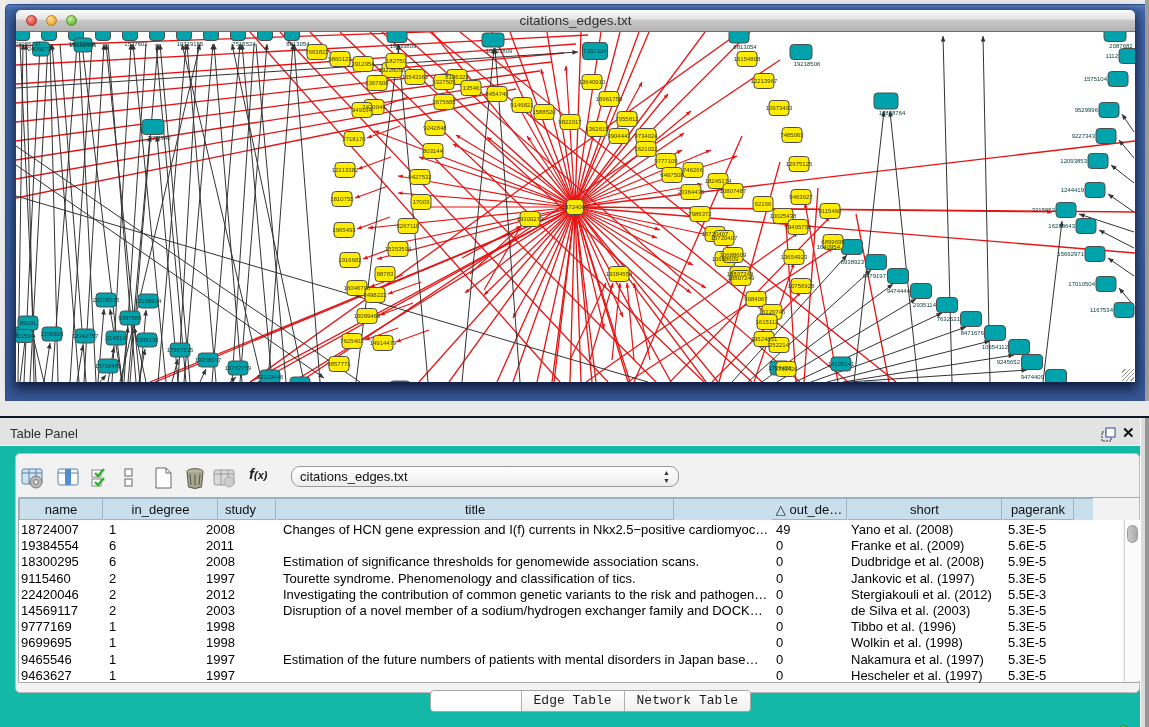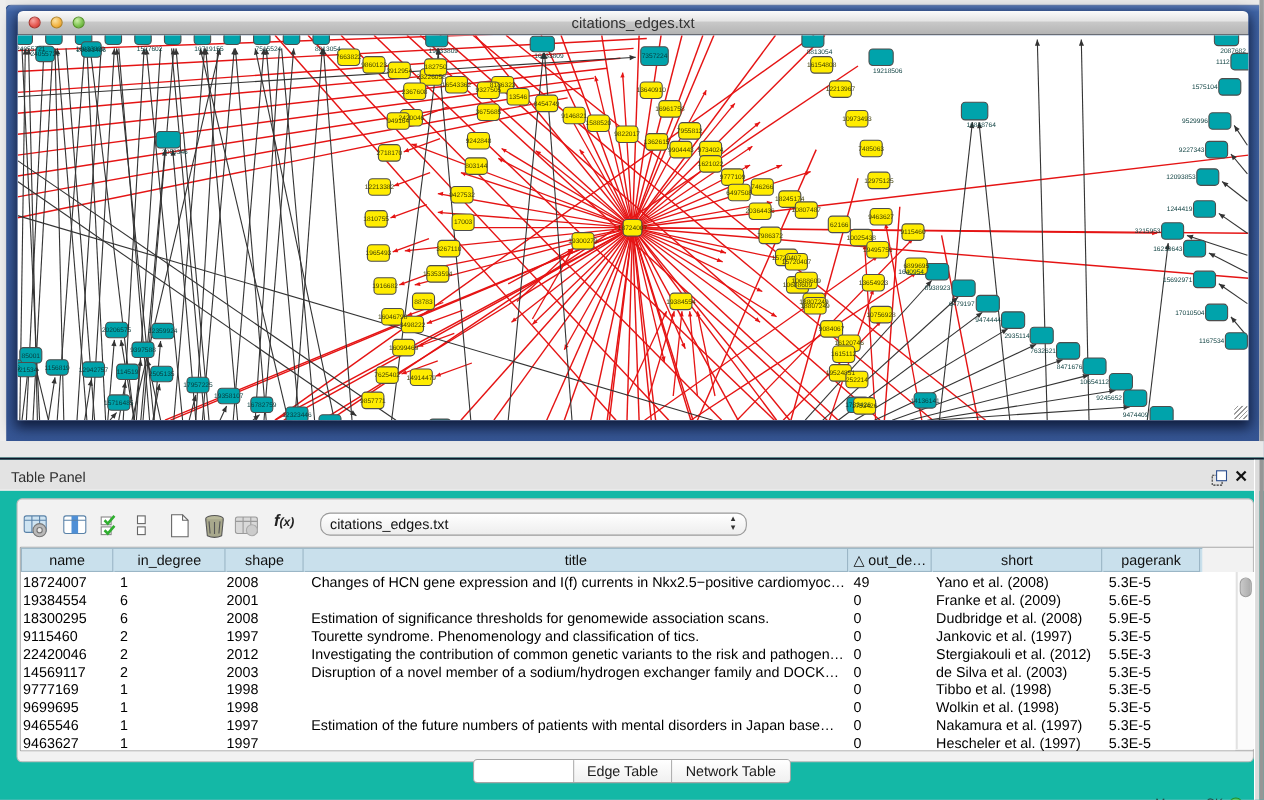--- a/index.html
+++ b/index.html
@@ -24,21 +24,21 @@
 .hc{position:absolute;top:0;height:21px;border-right:1px solid #9bb6c6;border-bottom:1px solid #9bb6c6;font-size:13px;color:#101010;text-align:center;line-height:21px;}
 #tbody{position:absolute;left:3px;top:66px;width:1104px;height:162px;background:#fff;}
 .trow{position:absolute;left:0;width:1104px;height:17px;font-size:13px;color:#000;}
 .trow span{position:absolute;top:1px;white-space:nowrap;}
 #tborder{position:absolute;left:2px;top:43px;width:1123px;height:186px;border:1px solid #a9a9a9;border-radius:1px;}
 #sbar{position:absolute;left:1108px;top:66px;width:16px;height:161px;background:#fbfbfb;border-left:1px solid #d5d5d5;}
 #sthumb{position:absolute;left:2px;top:5px;width:11px;height:18px;background:linear-gradient(90deg,#c9c9c9,#ababab);border-radius:6px;border:1px solid #9b9b9b;}
 #tabs{position:absolute;left:430px;top:272px;height:22px;border:1px solid #a6a6a6;border-radius:4px;background:#fff;display:flex;overflow:hidden;}
 .tab{font-size:13px;line-height:20px;padding:0 12px;color:#1a1a1a;background:linear-gradient(180deg,#fff,#f0f0f0);}
 .tab.sel{background:linear-gradient(180deg,#9b9b9b,#8a8a8a);color:#f5f5f5;margin-top:24px;}
-.tab+.tab{border-left:1px solid #b0b0b0;}
+.tab+.tab{border-left:1px solid #b0b0b0;font-family:Liberation Mono, monospace;}
 #mem{position:absolute;left:972px;top:307px;width:140px;text-align:right;font-size:11px;color:#2a2a2a;}
 #memdot{position:absolute;left:1117px;top:307px;width:13px;height:13px;border-radius:50%;background:radial-gradient(circle at 35% 30%,#7fdd66,#2eb81e);border:1px solid #2a8c1c;}
 #rstrip-bot{position:absolute;left:1140px;top:0px;width:5px;height:326px;background:#dcdcdc;border-left:1px solid #fff;}
 #rstrip-bot2{position:absolute;left:1145px;top:0;width:4px;height:326px;background:#969696;}
 </style></head><body>
 <div id="corner"></div>
 <div id="mdi"></div>
 <div id="rstrip-top"></div>
 <div id="win">
   <div id="canvas">
@@ -725,41 +725,41 @@
         <line x1="1" y1="7" x2="21" y2="7" stroke="#9a9a9a"></line>
         <line x1="8" y1="3" x2="8" y2="18" stroke="#9a9a9a"></line>
         <line x1="15" y1="3" x2="15" y2="18" stroke="#9a9a9a"></line>
         <circle cx="16" cy="15" r="5" fill="#cccccc" stroke="#aaa"></circle>
       </svg>
     <div class="tbicon" style="left:233px;top:11px;position:absolute;font-size:15px;font-style:italic;color:#222;font-weight:bold;">f<span style="font-size:11px">(x)</span></div>
     <div id="combo">citations_edges.txt<span class="ar">▲<br>▼</span></div>
     <div id="tborder"></div>
     <div id="thead">
       <div class="hc" style="left:0;width:83px">name</div>
-      <div class="hc" style="left:84px;width:101px">in_degree</div>
-      <div class="hc" style="left:186px;width:70px">shape</div>
-      <div class="hc" style="left:257px;width:494px">title</div>
+      <div class="hc" style="left:84px;width:114px">in_degree</div>
+      <div class="hc" style="left:186px;width:70px">study</div>
+      <div class="hc" style="left:257px;width:397px">title</div>
       <div class="hc" style="left:752px;width:75px">△ out_de…</div>
       <div class="hc" style="left:828px;width:154px">short</div>
-      <div class="hc" style="left:983px;width:88px">pagerank</div>
+      <div class="hc" style="left:983px;width:71px">pagerank</div>
     </div>
     <div id="tbody">
 <div class="trow" style="top:1px">
 <span style="left:2px">18724007</span>
           <span style="left:90px">1</span>
           <span style="left:187px">2008</span>
           <span style="left:264px">Changes of HCN gene expression and I(f) currents in Nkx2.5−positive cardiomyoc…</span>
           <span style="left:757px">49</span>
           <span style="left:832px">Yano et al. (2008)</span>
           <span style="left:989px">5.3E-5</span>
         </div>
 <div class="trow" style="top:17px">
 <span style="left:2px">19384554</span>
           <span style="left:90px">6</span>
-          <span style="left:187px">2001</span>
+          <span style="left:187px">2011</span>
           <span style="left:757px">0</span>
           <span style="left:832px">Franke et al. (2009)</span>
           <span style="left:989px">5.6E-5</span>
         </div>
 <div class="trow" style="top:33px">
 <span style="left:2px">18300295</span>
           <span style="left:90px">6</span>
           <span style="left:187px">2008</span>
           <span style="left:264px">Estimation of significance thresholds for genomewide association scans.</span>
           <span style="left:757px">0</span>
@@ -791,21 +791,21 @@
           <span style="left:264px">Disruption of a novel member of a sodium/hydrogen exchanger family and DOCK…</span>
           <span style="left:757px">0</span>
           <span style="left:832px">de Silva et al. (2003)</span>
           <span style="left:989px">5.3E-5</span>
         </div>
 <div class="trow" style="top:98px">
 <span style="left:2px">9777169</span>
           <span style="left:90px">1</span>
           <span style="left:187px">1998</span>
           <span style="left:757px">0</span>
-          <span style="left:832px">Tibbo et al. (1998)</span>
+          <span style="left:832px">Tibbo et al. (1996)</span>
           <span style="left:989px">5.3E-5</span>
         </div>
 <div class="trow" style="top:114px">
 <span style="left:2px">9699695</span>
           <span style="left:90px">1</span>
           <span style="left:187px">1998</span>
           <span style="left:757px">0</span>
           <span style="left:832px">Wolkin et al. (1998)</span>
           <span style="left:989px">5.3E-5</span>
         </div>

